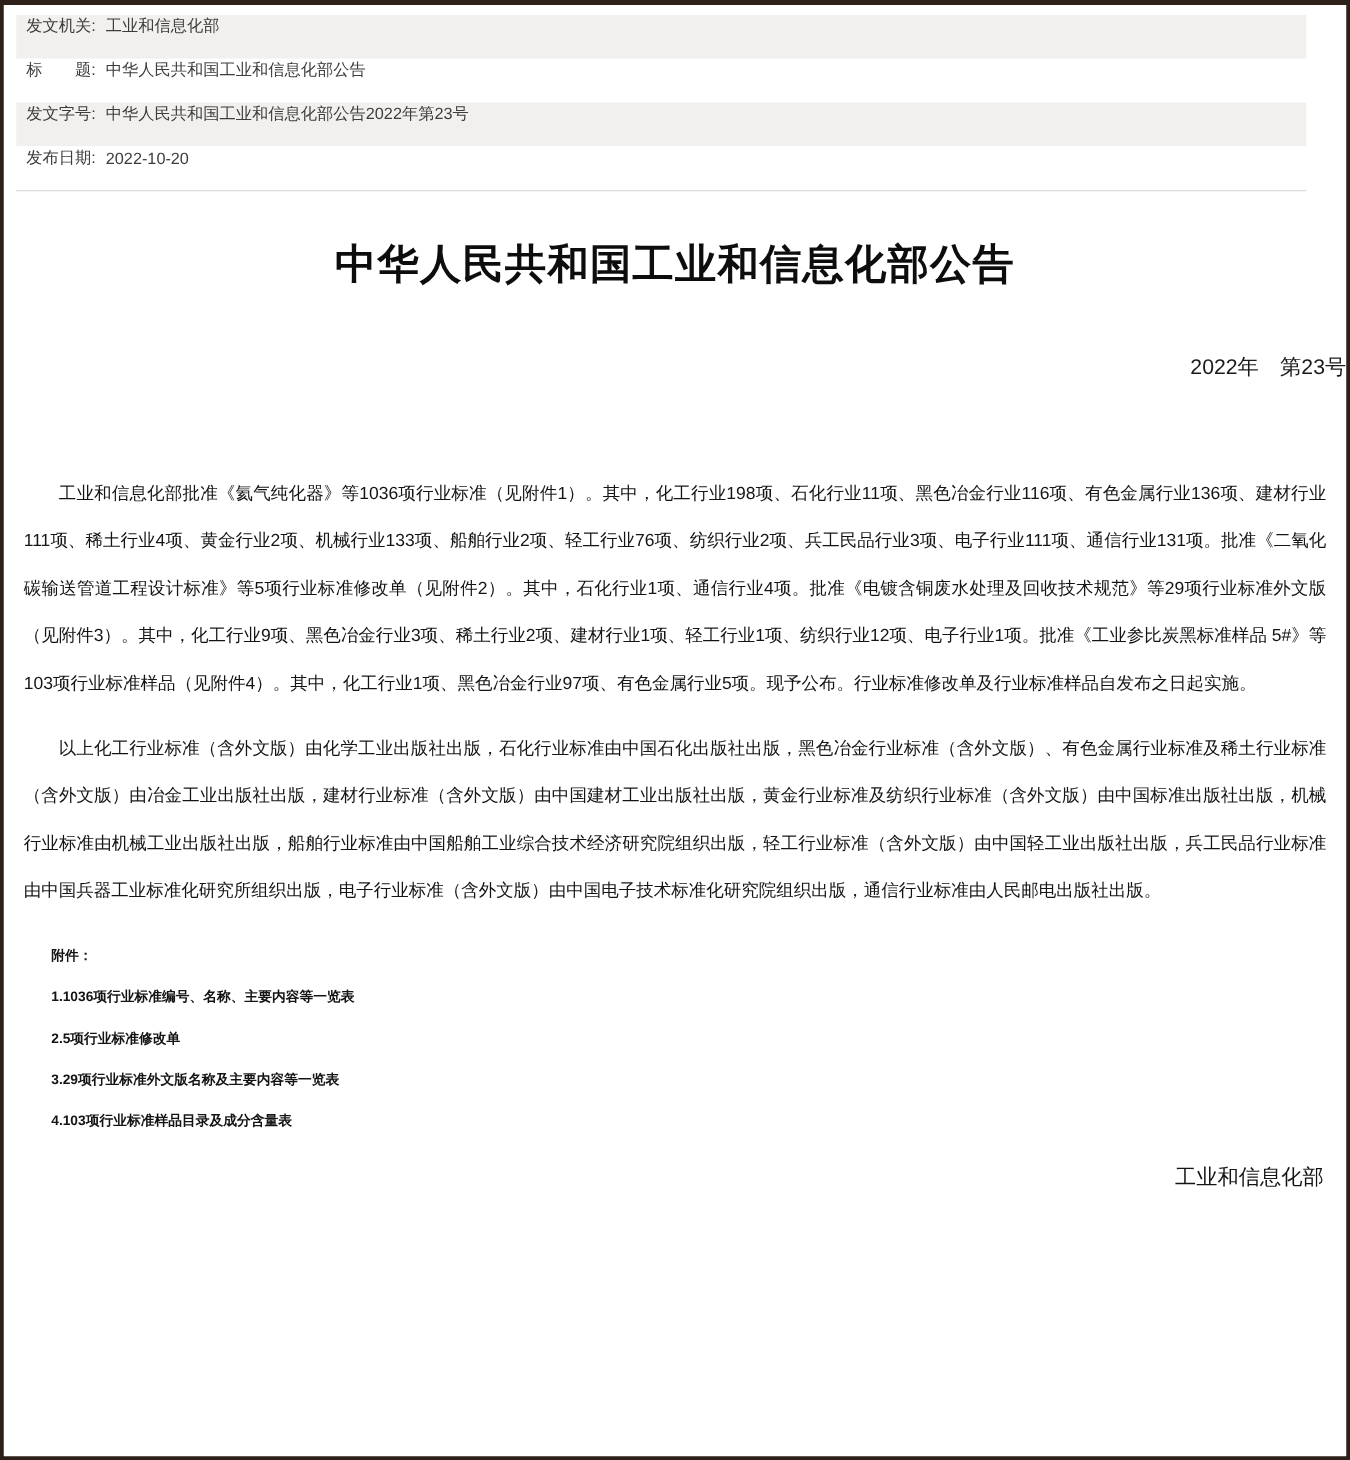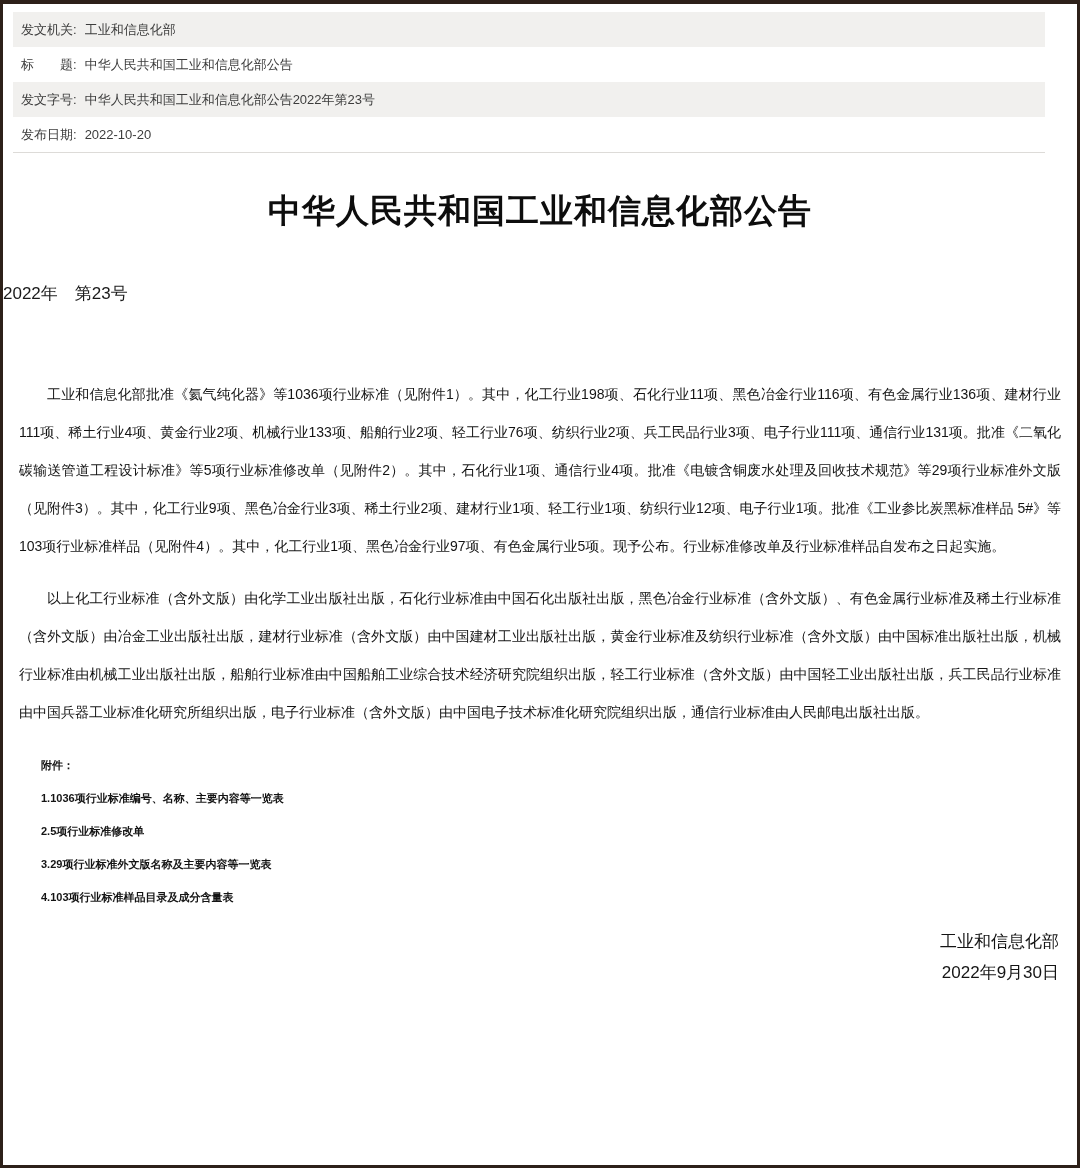--- a/index.html
+++ b/index.html
@@ -17,21 +17,21 @@
     overflow: hidden;
   }
   
   .meta-table {
     margin: 8px 32px 0 10px;
     border-bottom: 1px solid #dddbd8;
   }
   .meta-row {
     height: 35px;
     display: flex;
-    align-items: center;
+    align-items: flex-start;
     padding-left: 8px;
     font-size: 13px;
     color: #3c3c3c;
     background: #ffffff;
   }
   .meta-row.gray { background: #f1f0ee; }
   .meta-cell { display: flex; align-items: center; }
   .meta-cell.col1 { width: 297px; }
   .meta-label { white-space: pre; }
   .meta-value { margin-left: 8px; white-space: pre; }
@@ -39,21 +39,21 @@
   .doc-title {
     margin-top: 36px;
     text-align: center;
     font-size: 33px;
     font-weight: 700;
     color: #0d0d0d;
     letter-spacing: 1px;
   }
   .doc-issue {
     margin-top: 48px;
-    text-align: left;
+    text-align: right;
     font-size: 17px;
     color: #1a1a1a;
   }
   .doc-body {
     margin: 0 16px;
     color: #141414;
   }
   .doc-body p {
     margin-top: 14px;
     font-size: 14px;
@@ -122,16 +122,15 @@
   <div class="attachments">
     <div>附件：</div>
     <div>1.1036项行业标准编号、名称、主要内容等一览表</div>
     <div>2.5项行业标准修改单</div>
     <div>3.29项行业标准外文版名称及主要内容等一览表</div>
     <div>4.103项行业标准样品目录及成分含量表</div>
   </div>
 
   <div class="signature">
     <div>工业和信息化部</div>
-    <div>2022年9月30日</div>
   </div>
 
 </div>
 
 </body></html>

